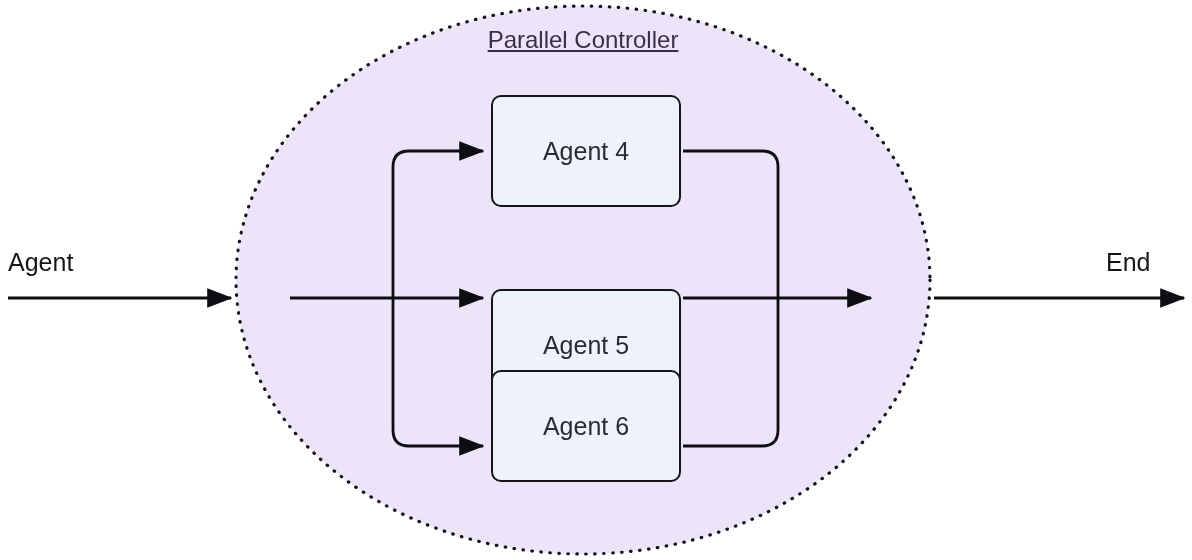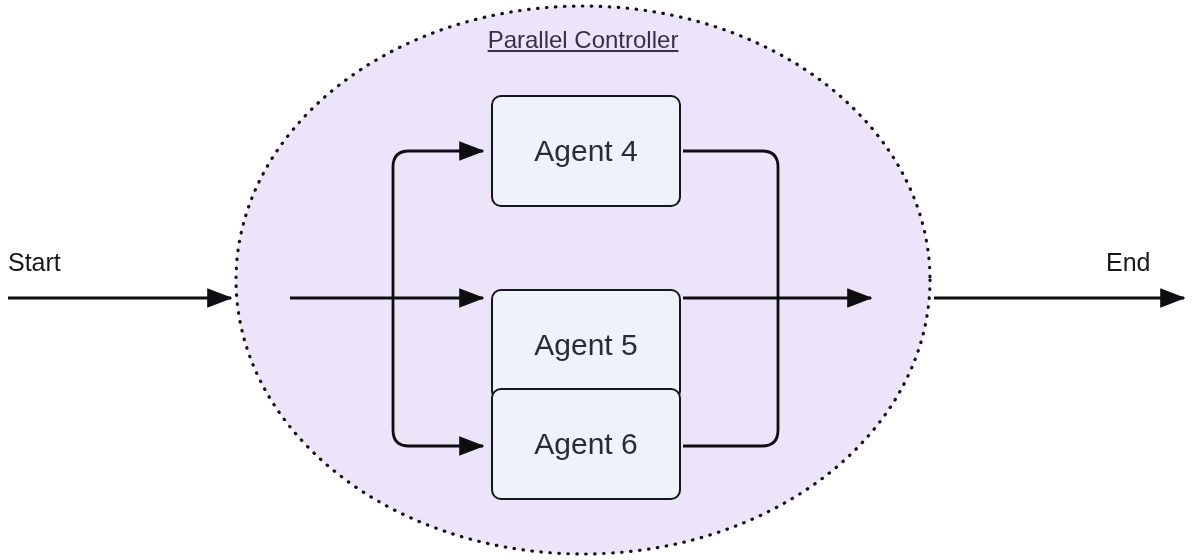--- a/index.html
+++ b/index.html
@@ -46,26 +46,26 @@
     left: 491px;
     width: 190px;
     height: 112px;
     box-sizing: border-box;
     background: #edf2fb;
     border: 2.6px solid #15151c;
     border-radius: 10px;
     display: flex;
     align-items: center;
     justify-content: center;
-    font-size: 30px;
+    font-size: 25px;
     color: #2b2b36;
   }
   .node-1 { top: 95px; }
   .node-2 { top: 242px; margin-top: 47px; }
-  .node-3 { top: 388px; }
+  .node-3 { top: 370px; }
 </style>
 </head>
 <body>
 
 <div class="canvas">
 
   <svg class="layer" width="1192" height="560" viewBox="0 0 1192 560">
     <defs>
       <marker id="arrowhead" viewBox="0 0 9 7" refX="8.5" refY="3.5" markerWidth="9" markerHeight="7" orient="auto-start-reverse" markerUnits="strokeWidth">
         <path d="M0,0 L9,3.5 L0,7 Z" fill="#0d0d12"></path>
@@ -80,21 +80,21 @@
     <path d="M 393 298 V 167 Q 393 151 409 151 H 483" fill="none" stroke="#0d0d12" stroke-width="2.8" stroke-linejoin="round" marker-end="url(#arrowhead)"></path>
     <path d="M 393 298 V 430 Q 393 446 409 446 H 483" fill="none" stroke="#0d0d12" stroke-width="2.8" stroke-linejoin="round" marker-end="url(#arrowhead)"></path>
 
     <path d="M 683 151 H 762 Q 778 151 778 167 V 298" fill="none" stroke="#0d0d12" stroke-width="2.8" stroke-linejoin="round"></path>
     <path d="M 683 446 H 762 Q 778 446 778 430 V 298" fill="none" stroke="#0d0d12" stroke-width="2.8" stroke-linejoin="round"></path>
     <path d="M 683 298 H 871" fill="none" stroke="#0d0d12" stroke-width="2.8" marker-end="url(#arrowhead)"></path>
 
     <path d="M 934 298 H 1184" fill="none" stroke="#0d0d12" stroke-width="2.8" marker-end="url(#arrowhead)"></path>
   </svg>
 
-  <div class="edge-label start-label">Start</div>
+  <div class="edge-label start-label">Agent</div>
 
   <div class="edge-label end-label">End</div>
 
   <div class="group-title">Parallel Controller</div>
 
   <div class="node node-1">
     <span>Agent 4</span>
   </div>
 
   <div class="node node-2">

